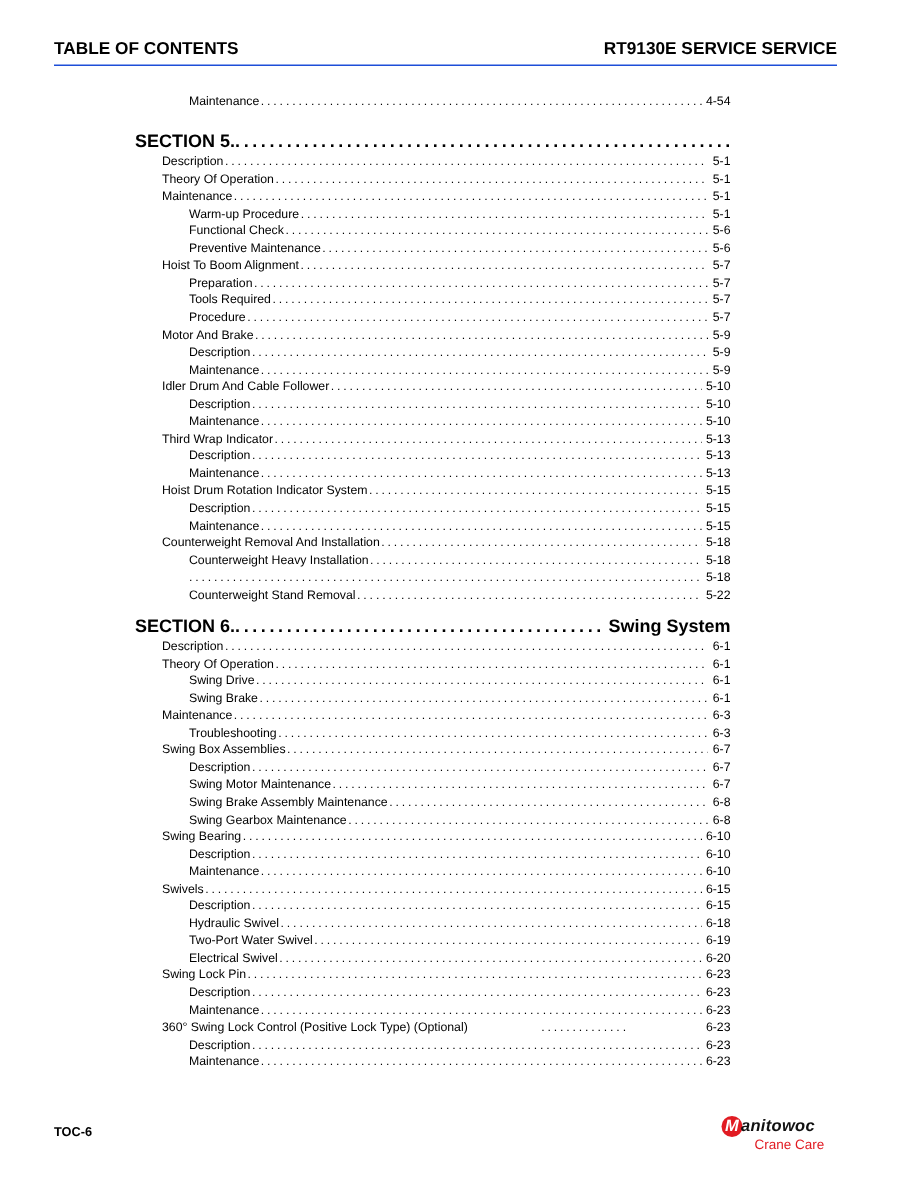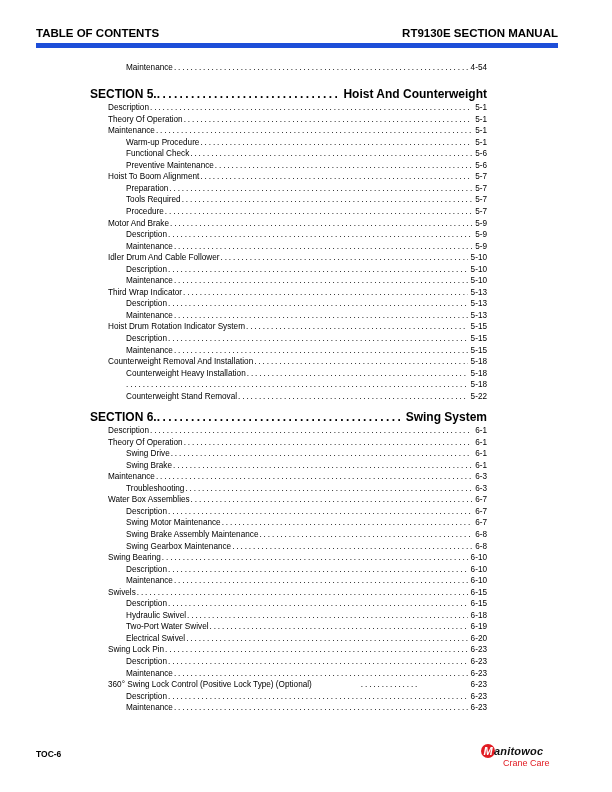--- a/index.html
+++ b/index.html
@@ -1,19 +1,19 @@
 <!DOCTYPE html>
 <html><head>
 <meta charset="utf-8">
 <style>
   html, body { margin: 0; padding: 0; background: #ffffff; }
   body { width: 612px; height: 792px; position: relative; overflow: hidden;
          font-family: "Liberation Sans", sans-serif; color: #000; }
   .header { position: absolute; left: 36px; top: 27px; width: 522px; height: 16px;
-            border-bottom: 5px solid #1d4ed8; }
+            border-bottom: 1px solid #1d4ed8; }
   .header .left { position: absolute; left: 0; top: 0; font-weight: bold; font-size: 11.5px; }
   .header .right { position: absolute; right: 0; top: 0; font-weight: bold; font-size: 11.5px; }
 
   .toc { position: absolute; left: 0; top: 0; width: 612px; }
   .row { position: absolute; height: 11px; font-size: 8.2px; line-height: 11px;
          display: flex; align-items: baseline; white-space: nowrap; }
   .row .label { flex: 0 0 auto; padding-right: 1px; }
   .row .leader { flex: 1 1 auto; overflow: hidden; letter-spacing: 1.9px; color: #000; }
   .row .page { flex: 0 0 auto; padding-left: 3px; }
 
@@ -30,33 +30,32 @@
                 line-height: 14px; text-align: center; }
   .logo .brand { position: absolute; left: 13px; top: 2px; font-weight: bold; font-style: italic;
                  font-size: 11px; color: #111; letter-spacing: 0.2px; line-height: 14px; }
   .logo .sub { position: absolute; left: 22px; top: 16px; font-size: 9px; color: #e11b22; line-height: 11px; }
 </style>
 </head>
 <body>
 
 <div class="header">
   <span class="left">TABLE OF CONTENTS</span>
-  <span class="right">RT9130E SECTION MANUAL</span>
+  <span class="right">RT9130E SERVICE SERVICE</span>
 </div>
 
 <div class="toc" id="toc">
     <div class="row" style="left: 126px; top: 62px; width: 361px;">
       <span class="label">Maintenance</span>
       <span class="leader">........................................................................................................................................................................................................</span>
       <span class="page">4-54</span>
     </div>
     <div class="sec" style="left: 90px; top: 86px; width: 397px;">
       <span class="label">SECTION 5.</span>
       <span class="leader">........................................................................................................................................................................................................</span>
-      <span class="title">Hoist And Counterweight</span>
     </div>
     <div class="row" style="left: 108px; top: 102px; width: 379px;">
       <span class="label">Description</span>
       <span class="leader">........................................................................................................................................................................................................</span>
       <span class="page">5-1</span>
     </div>
     <div class="row" style="left: 108px; top: 113.55px; width: 379px;">
       <span class="label">Theory Of Operation</span>
       <span class="leader">........................................................................................................................................................................................................</span>
       <span class="page">5-1</span>
@@ -209,21 +208,21 @@
       <span class="label">Maintenance</span>
       <span class="leader">........................................................................................................................................................................................................</span>
       <span class="page">6-3</span>
     </div>
     <div class="row" style="left: 126px; top: 482.75px; width: 361px;">
       <span class="label">Troubleshooting</span>
       <span class="leader">........................................................................................................................................................................................................</span>
       <span class="page">6-3</span>
     </div>
     <div class="row" style="left: 108px; top: 494.3px; width: 379px;">
-      <span class="label">Water Box Assemblies</span>
+      <span class="label">Swing Box Assemblies</span>
       <span class="leader">........................................................................................................................................................................................................</span>
       <span class="page">6-7</span>
     </div>
     <div class="row" style="left: 126px; top: 505.85px; width: 361px;">
       <span class="label">Description</span>
       <span class="leader">........................................................................................................................................................................................................</span>
       <span class="page">6-7</span>
     </div>
     <div class="row" style="left: 126px; top: 517.4px; width: 361px;">
       <span class="label">Swing Motor Maintenance</span>

